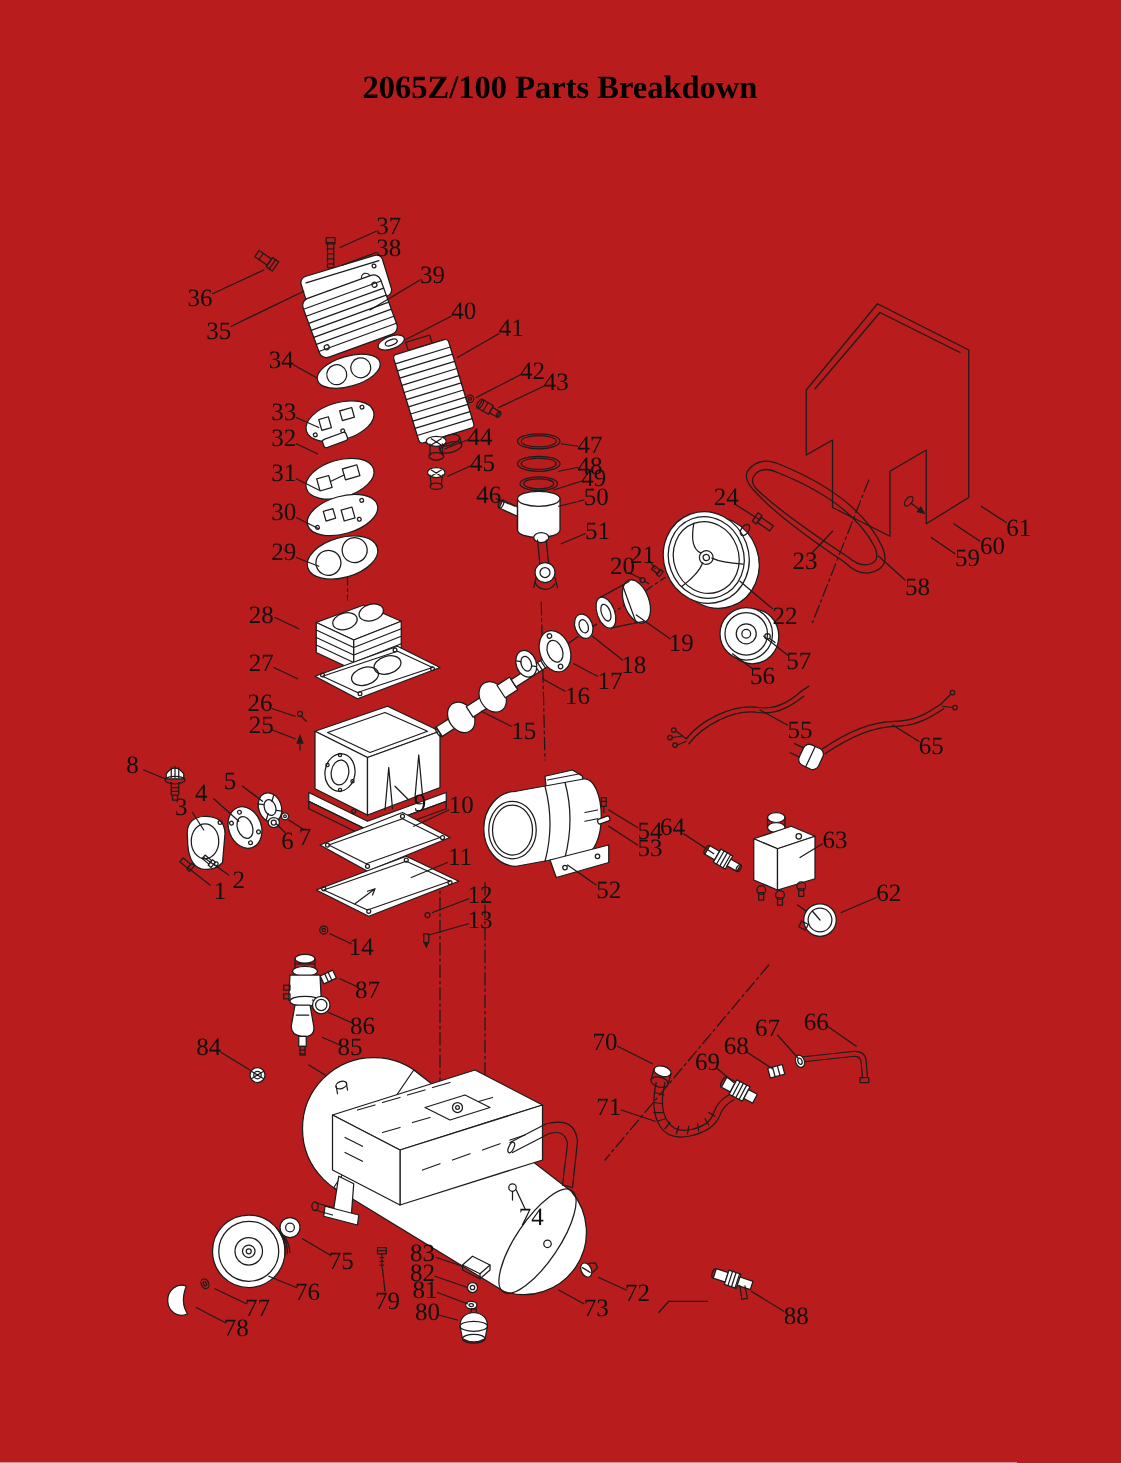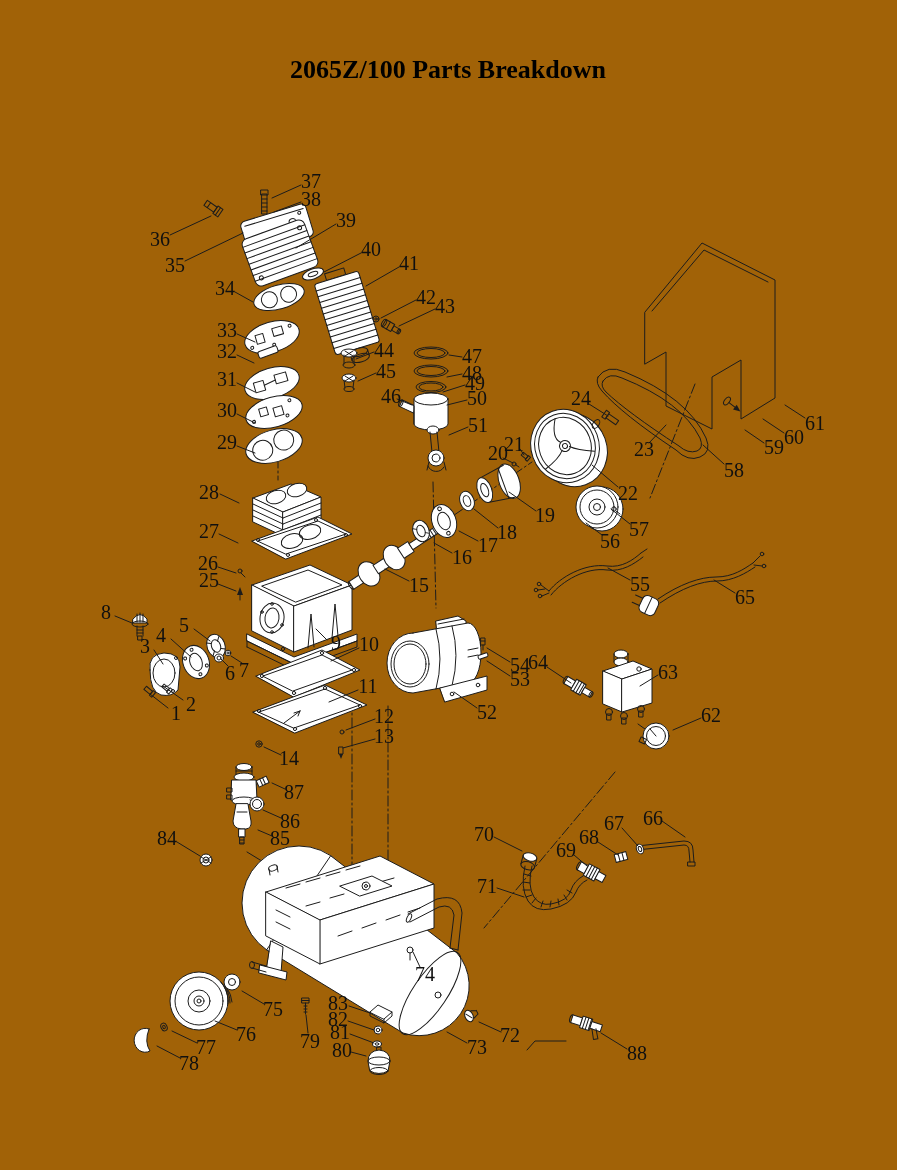--- a/index.html
+++ b/index.html
@@ -1,16 +1,16 @@
 <!DOCTYPE html>
 <html><head>
 <meta charset="utf-8">
 <style>
   html,body{margin:0;padding:0;background:#e8e8e8;}
-  .canvas{width:897px;height:1170px;background:#a16207;position:relative;margin:0 auto;
+  .canvas{width:897px;height:1170px;background:#b91c1c;position:relative;margin:0 auto;
           font-family:"Liberation Serif",serif;overflow:hidden;}
   svg{position:absolute;left:0;top:0;}
   
   .art path,.art line,.art rect,.art circle,.art ellipse,.art polyline,.art polygon{
      stroke:#1c1c1c;stroke-width:1;fill:none;stroke-linecap:round;stroke-linejoin:round;}
   .art .wf{fill:#ffffff;}
   .art .bk{fill:#1c1c1c;stroke:none;}
   .dd{stroke:#1c1c1c;stroke-width:.8;fill:none;stroke-dasharray:10 3 2 3;}
   .leader{stroke:#1c1c1c;stroke-width:.9;fill:none;}
   .num{font:20px "Liberation Serif",serif;fill:#101010;text-anchor:middle;dominant-baseline:central;}

